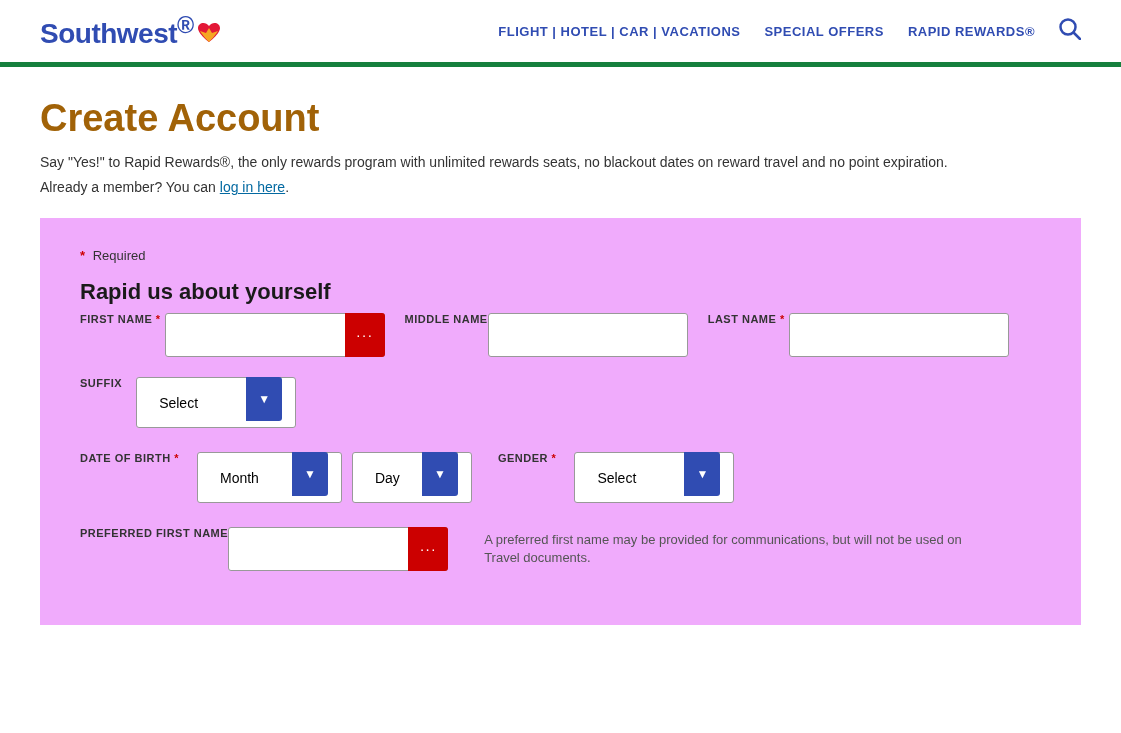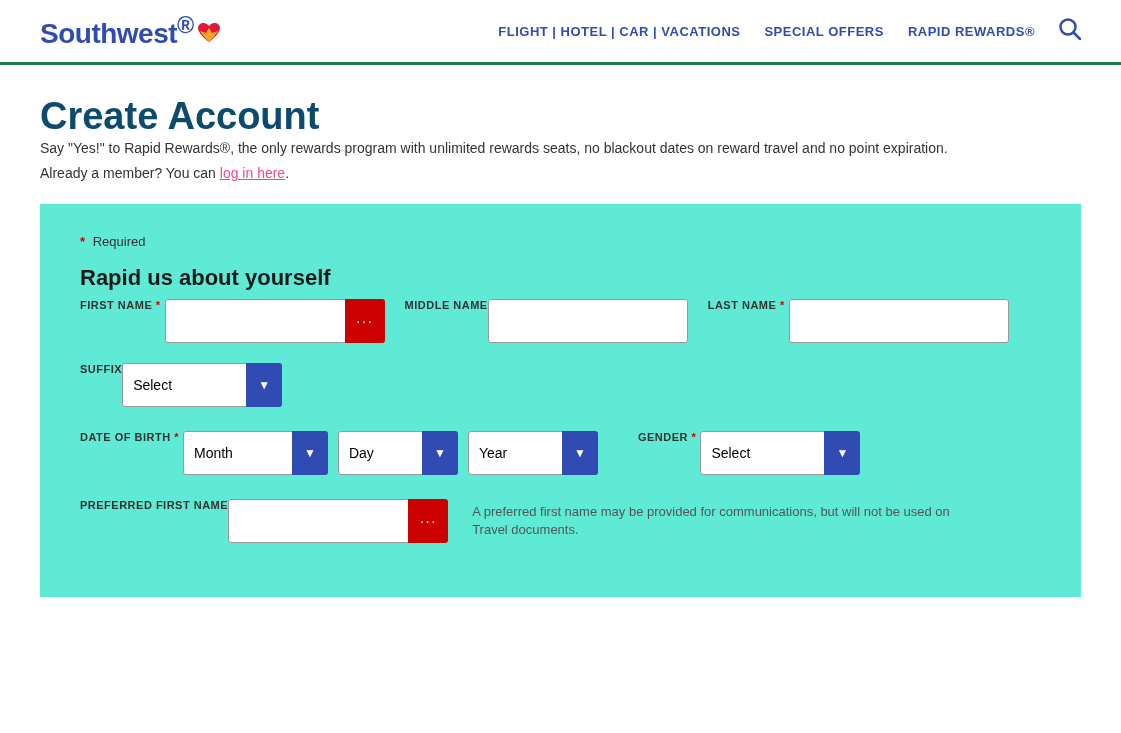--- a/index.html
+++ b/index.html
@@ -4,21 +4,21 @@
   <style>
     * { box-sizing: border-box; margin: 0; padding: 0; }
     body { font-family: Arial, sans-serif; background: #fff; color: #333; }
 
     
     .header {
       display: flex;
       align-items: center;
       justify-content: space-between;
       padding: 12px 40px;
-      border-bottom: 3px solid #15803d;
+      border-bottom: 5px solid #15803d;
       background: #fff;
     }
     .logo-area {
       display: flex;
       align-items: center;
     }
     .logo-text {
       font-size: 28px;
       font-weight: 900;
       color: #304cb2;
@@ -48,37 +48,38 @@
       cursor: pointer;
     }
 
     
     .main-content {
       padding: 30px 40px 0 40px;
     }
     .page-title {
       font-size: 38px;
       font-weight: 700;
-      color: #0c4a6e;
+      color: #a16207;
+      margin-bottom: 12px;
     }
     .subtitle {
       font-size: 14px;
       color: #333;
       margin-bottom: 4px;
       line-height: 1.5;
     }
     .login-link {
-      color: #ec4899;
+      color: #0369a1;
       text-decoration: underline;
       cursor: pointer;
     }
 
     
     .form-container {
-      background: #5eead4;
+      background: #f0abfc;
       margin-top: 20px;
       padding: 30px 40px;
     }
     .required-note {
       font-size: 13px;
       color: #333;
       margin-bottom: 16px;
     }
     .required-star {
       color: #c00;
@@ -148,31 +149,32 @@
       display: flex;
       align-items: center;
       justify-content: center;
     }
     .input-icon-dots {
       color: #fff;
       font-size: 14px;
       letter-spacing: 1px;
     }
     .form-select {
-      height: 44px;
+      height: 51px;
       border: 1px solid #999;
       border-radius: 3px;
-      padding: 0 10px;
+      padding: 0 22px;
       font-size: 14px;
       background: #fff;
       outline: none;
       appearance: none;
       -webkit-appearance: none;
       cursor: pointer;
       background-image: none;
+      margin-left: 14px;
     }
     .select-wrapper {
       position: relative;
       display: inline-block;
     }
     .select-wrapper .form-select {
       padding-right: 36px;
       width: 100%;
     }
     .select-arrow {
@@ -202,21 +204,21 @@
     .w-month { width: 145px; }
     .w-day { width: 120px; }
     .w-year { width: 130px; }
     .w-gender { width: 160px; }
     .w-preferred { width: 220px; }
 
     .preferred-hint {
       font-size: 13px;
       color: #555;
       max-width: 500px;
-      margin-left: 4px;
+      margin-left: 16px;
       line-height: 1.4;
       align-self: center;
     }
   </style>
 </head>
 <body>
 
 <header class="header">
   <div class="logo-area">
     <span class="logo-text">
@@ -324,26 +326,20 @@
               <option value="12">December</option>
             </select>
             <div class="select-arrow"></div>
           </div>
           <div class="select-wrapper w-day">
             <select class="form-select">
               <option value="">Day</option>
             </select>
             <div class="select-arrow"></div>
           </div>
-          <div class="select-wrapper w-year">
-            <select class="form-select">
-              <option value="">Year</option>
-            </select>
-            <div class="select-arrow"></div>
-          </div>
         </div>
       </div>
 
       <div class="form-group" style="margin-left:20px;">
         <label class="form-label">
           <span>GENDER</span>
           <span class="required-star"> *</span>
         </label>
         <div class="select-wrapper w-gender">
           <select class="form-select">

